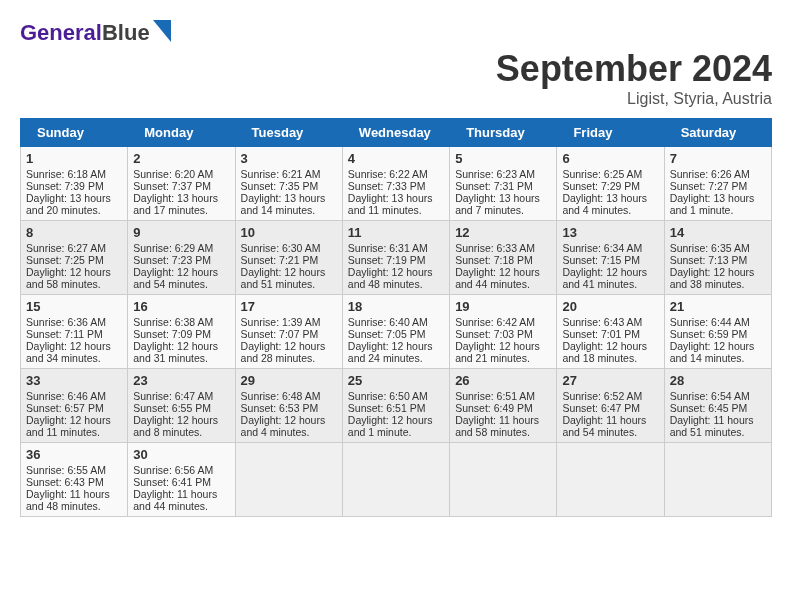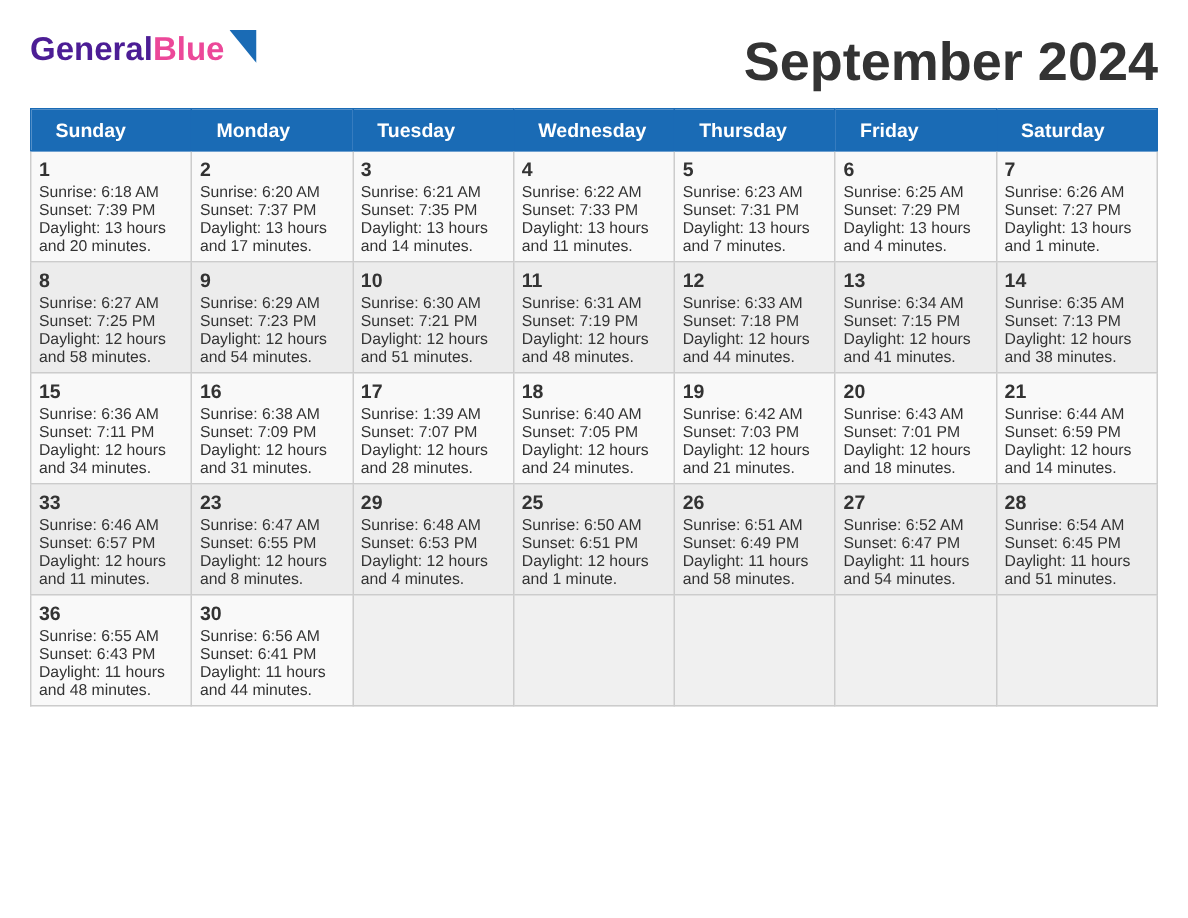--- a/index.html
+++ b/index.html
@@ -13,21 +13,21 @@
     .header {
       display: flex;
       justify-content: space-between;
       align-items: flex-start;
       margin-bottom: 10px;
     }
     .logo {
       display: flex;
       align-items: center;
     }
-    .title-block { text-align: right; }
+    .title-block { text-align: right; margin-top: 28px; }
     .month-title {
       font-size: 36px;
       font-weight: bold;
       color: #333;
     }
     .location {
       font-size: 16px;
       color: #555;
     }
     .calendar { width: 100%; border-collapse: collapse; }
@@ -60,32 +60,33 @@
     .cell-empty { background: #f0f0f0 !important; }
   </style>
 </head>
 <body>
 
 <div class="header">
   <div class="logo">
     <div>
       <div style="display:flex;align-items:center;">
         <div style="font-size:22px;font-weight:bold;color:#333;line-height:1.1;">
-          <span style="color:#4c1d95;">General</span><span style="color:#ec4899;margin-top:20px;">Blue</span>
+          <span style="color:#4c1d95;">General</span><span style="color:#404040;margin-top:20px;">Blue</span>
         </div>
         <div style="margin-left:3px;margin-top:0px;">
           <svg width="18" height="22" viewBox="0 0 18 22">
             <polygon points="0,0 18,0 18,22" fill="#1a6bb5"></polygon>
           </svg>
         </div>
       </div>
     </div>
   </div>
   <div class="title-block">
     <div class="month-title">September 2024</div>
+    <div class="location">Ligist, Styria, Austria</div>
   </div>
 </div>
 
 <table class="calendar">
   <thead>
     <tr id="weekday-header">
         <th>Sunday</th>
         <th>Monday</th>
         <th>Tuesday</th>
         <th>Wednesday</th>

